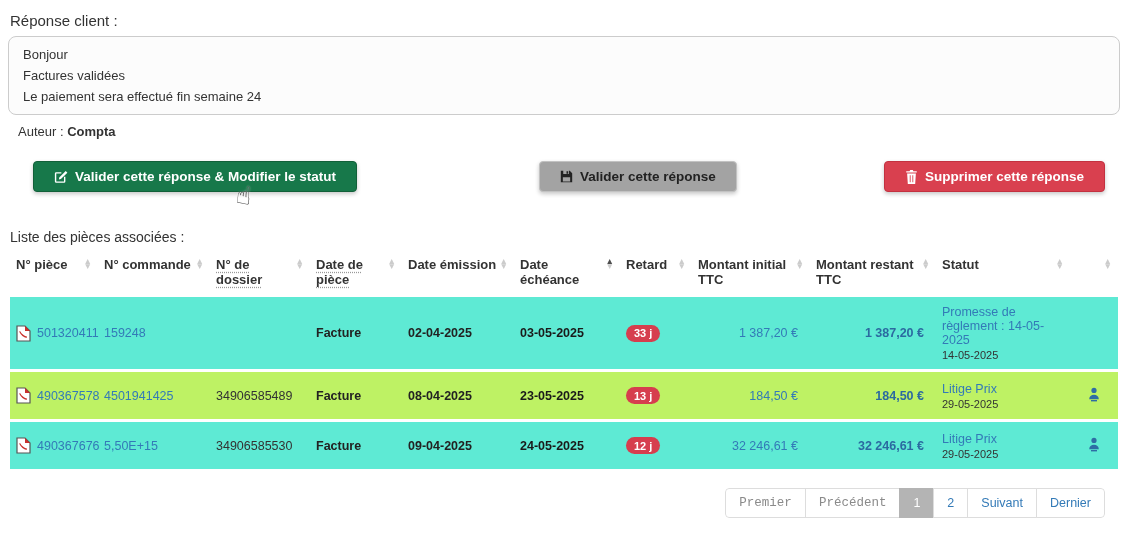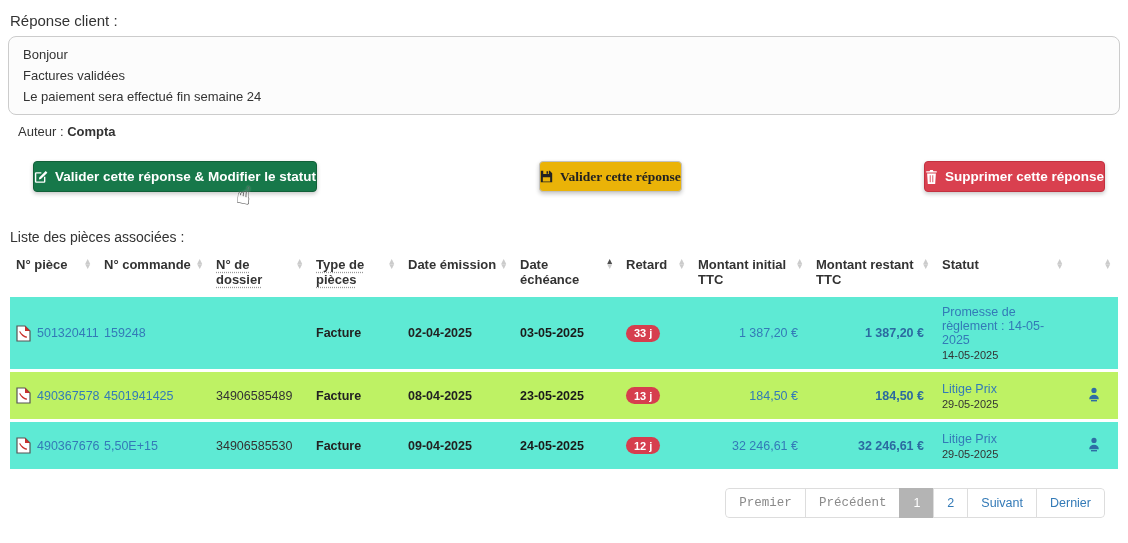--- a/index.html
+++ b/index.html
@@ -10,26 +10,26 @@
   
   .section-label { font-size:15px; color:#333; padding:4px 0 7px 2px; }
   .response-box { width:1112px; min-height:72px; border:1px solid #ccc; border-radius:8px;
     background:#fcfcfc; padding:7px 14px; font-size:13px; line-height:1.62; color:#333; }
   .author-line { font-size:13px; margin:9px 0 0 10px; }
   .author-line b { font-weight:700; }
 
   
   .actions { position:relative; height:66px; margin-top:14px; }
   .btn { position:absolute; top:8px; display:inline-flex; align-items:center; gap:7px;
-    font-size:13.5px; font-weight:700; padding:0 0; height:31px; border-radius:4px;
+    font-size:13.5px; font-weight:700; padding:0 20px; height:31px; border-radius:4px;
     border:1px solid rgba(0,0,0,.12); cursor:pointer;
     box-shadow:0 2px 4px rgba(0,0,0,.22); }
   .btn svg { display:block; }
   .btn-green { left:25px; background:#17784a; color:#fff; border-color:#126039; }
-  .btn-gray  { left:531px; background:#eab308; color:#222; border-color:#c2c2c2;font-family:Liberation Serif, serif; }
+  .btn-gray  { left:531px; background:#a3a3a3; color:#222; border-color:#c2c2c2; }
   .btn-red   { right:15px; background:#d9404f; color:#fff; border-color:#c33140; }
   .cursor-glyph { position:absolute; left:228px; top:28px; font-size:25px; color:#444;
     transform:rotate(6deg); z-index:5; text-shadow:0 0 2px #fff; }
 
   
   .list-title { font-size:14px; margin:10px 0 4px 2px; }
   table.pieces { border-collapse:collapse; width:946px; margin-left:2px; table-layout:fixed; }
   th { font-size:13px; font-weight:700; color:#333; text-align:left; vertical-align:top;
     padding:8px 6px 10px 6px; }
   .th-flex { display:flex; justify-content:space-between; align-items:flex-start; gap:3px; }
@@ -154,21 +154,21 @@
             <div class="th-flex">
               <span class="dotted">N° de dossier</span>
               <span class="sort">
                 <i class="up">▲</i>
                 <i class="dn">▼</i>
               </span>
             </div>
           </th>
         <th>
             <div class="th-flex">
-              <span class="dotted">Type de pièces</span>
+              <span class="dotted">Date de pièce</span>
               <span class="sort">
                 <i class="up">▲</i>
                 <i class="dn">▼</i>
               </span>
             </div>
           </th>
         <th>
             <div class="th-flex">
               <span>Date émission</span>
               <span class="sort">

